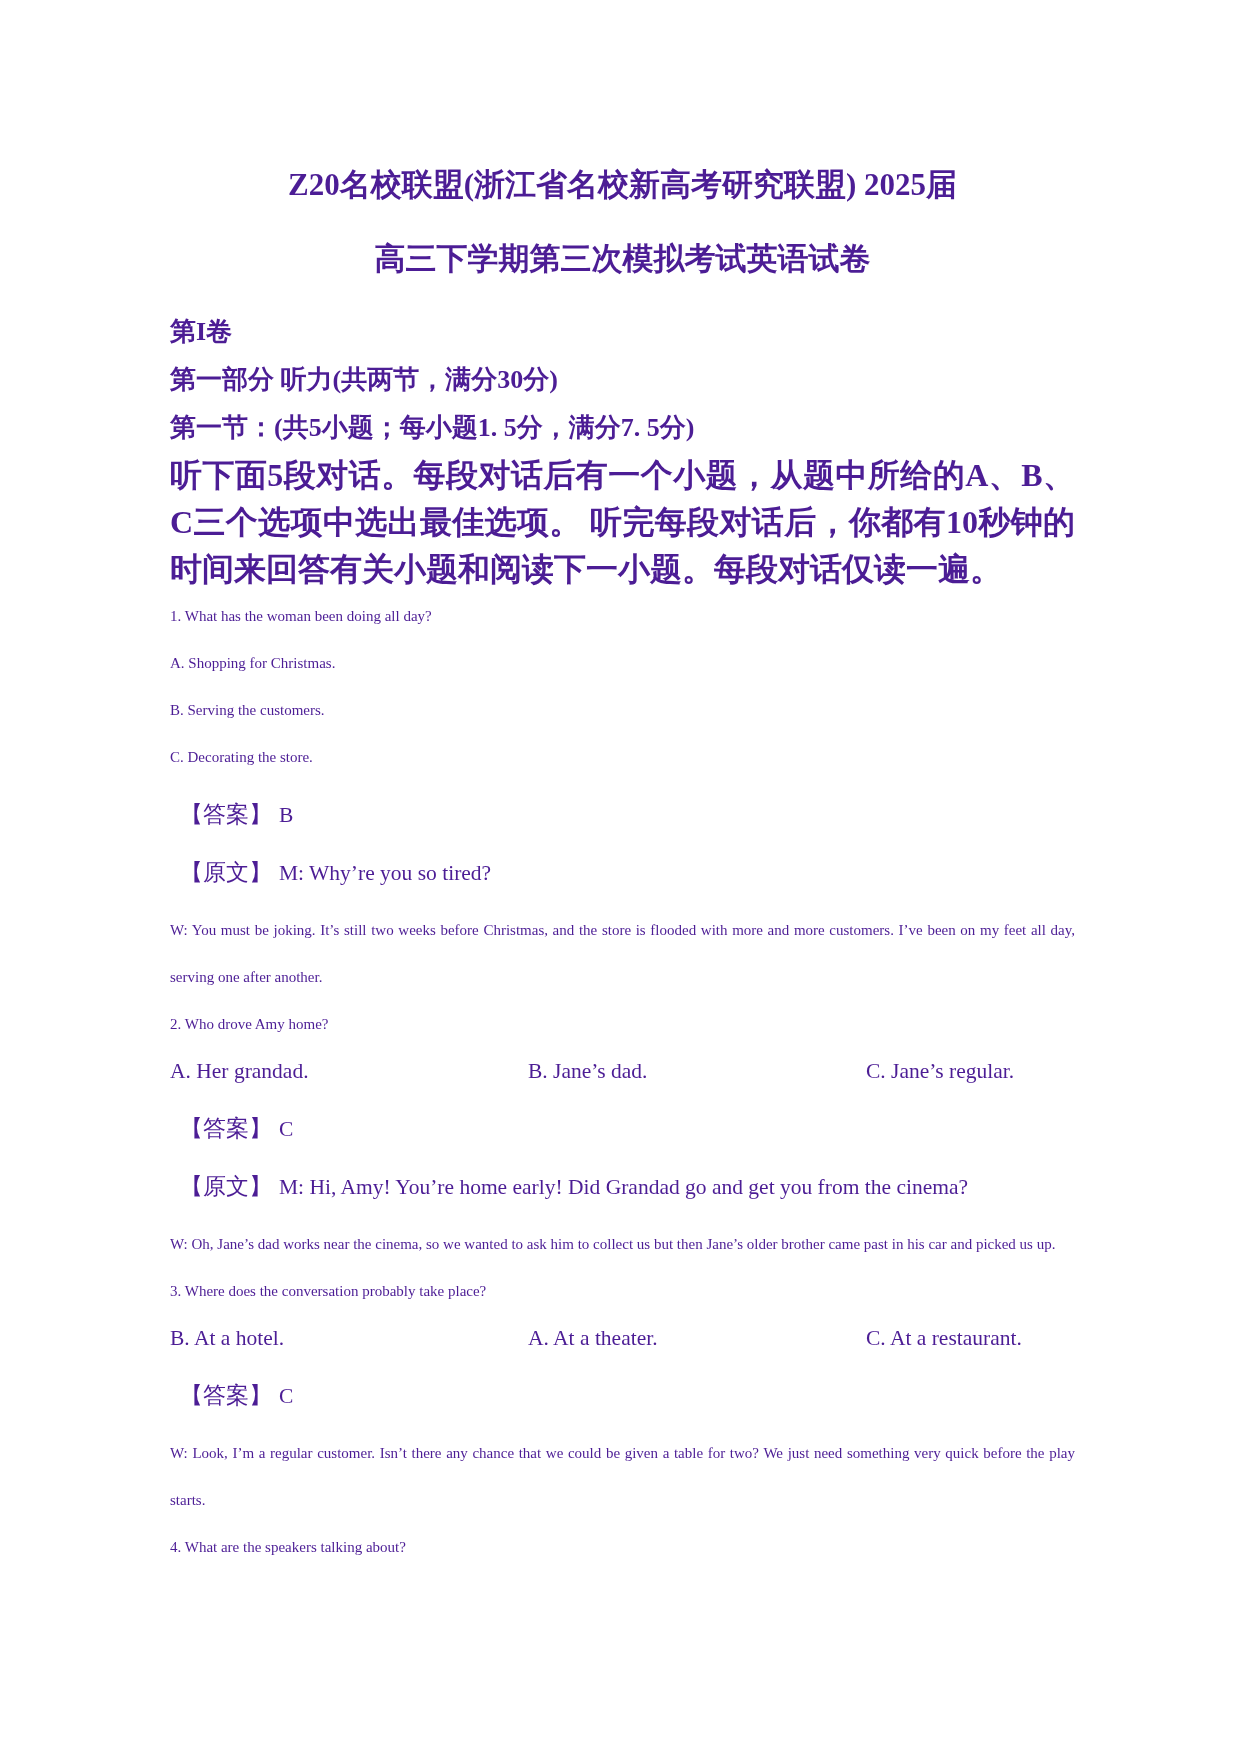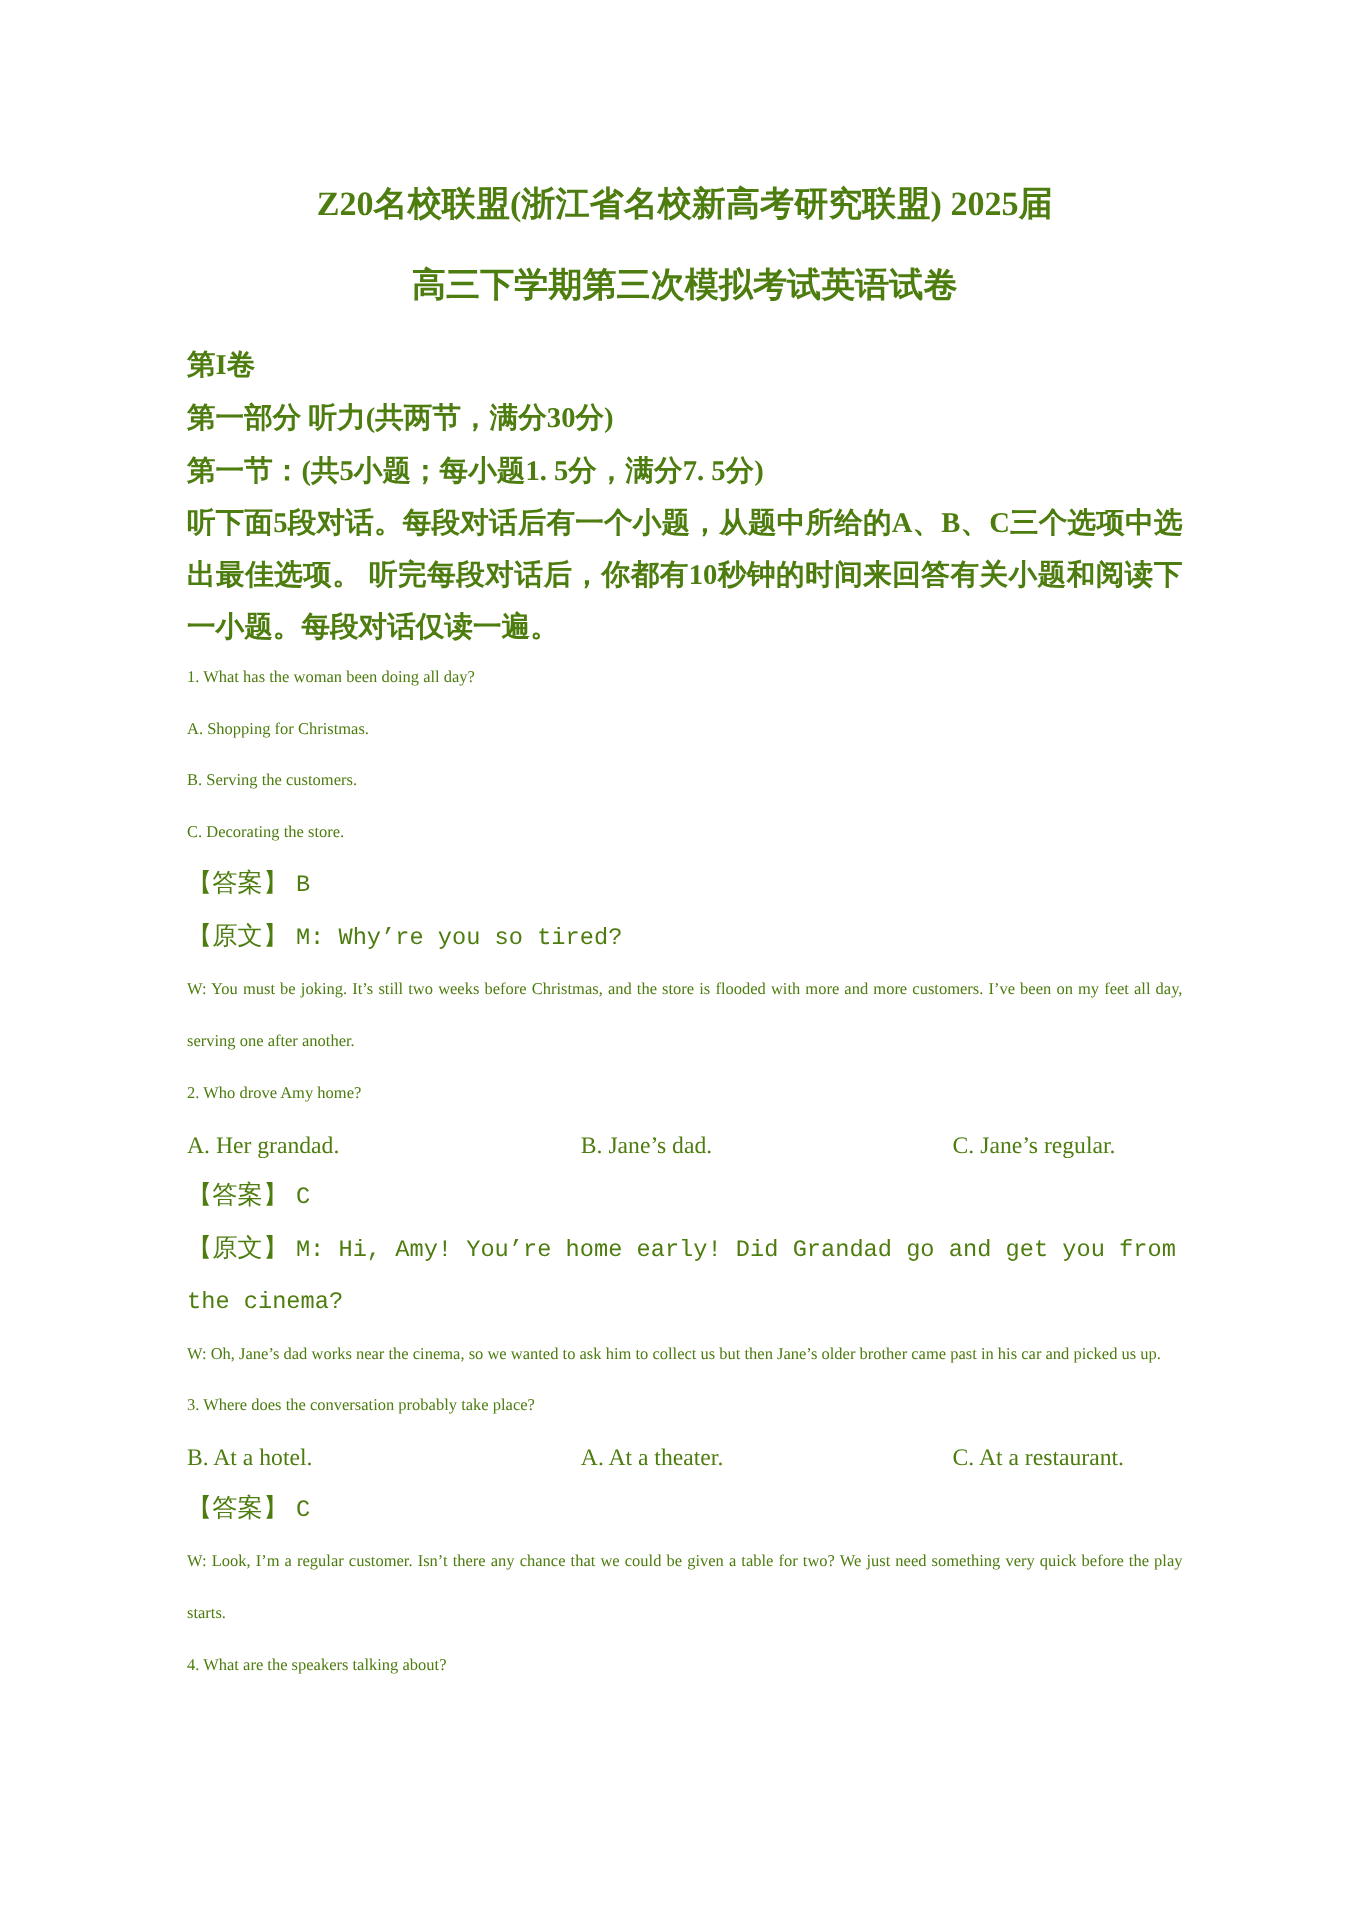--- a/index.html
+++ b/index.html
@@ -6,42 +6,42 @@
     margin: 0;
     padding: 0;
     background: #ffffff;
   }
   .page {
     position: relative;
     width: 1240px;
     height: 1754px;
     box-sizing: border-box;
     background: #ffffff;
-    color: #4d7c0f;
+    color: #4c1d95;
     padding: 148px 165px 0 170px;
     font-family: "Liberation Serif", "DejaVu Serif", serif;
     overflow: hidden;
   }
   .title {
     font-size: 31px;
     font-weight: bold;
     line-height: 74px;
     text-align: center;
     white-space: nowrap;
   }
   .title-block {
     margin-bottom: 12px;
   }
   .heading {
     font-size: 26px;
     font-weight: bold;
     line-height: 48px;
   }
   .instructions {
-    font-size: 26px;
+    font-size: 32px;
     font-weight: bold;
     line-height: 47px;
     text-align: justify;
     margin: 0;
   }
   .en {
     font-size: 15px;
     line-height: 47px;
     margin: 0;
   }
@@ -50,22 +50,21 @@
   }
   .options-row {
     display: grid;
     grid-template-columns: 358px 338px 1fr;
     font-size: 21.5px;
     line-height: 47px;
   }
   .mixed {
     font-size: 21.5px;
     line-height: 47px;
-    margin: 0;
-    font-family: Liberation Mono, monospace;
+    margin: 10px;
   }
   .label-cn {
     font-size: 23px;
   }
   .after-label {
     margin-left: 7px;
   }
 </style>
 </head>
 <body>

